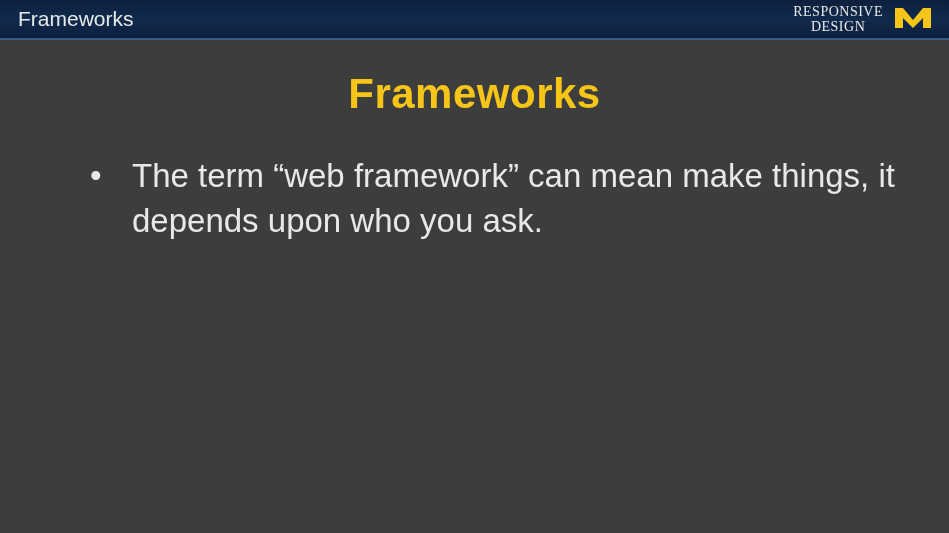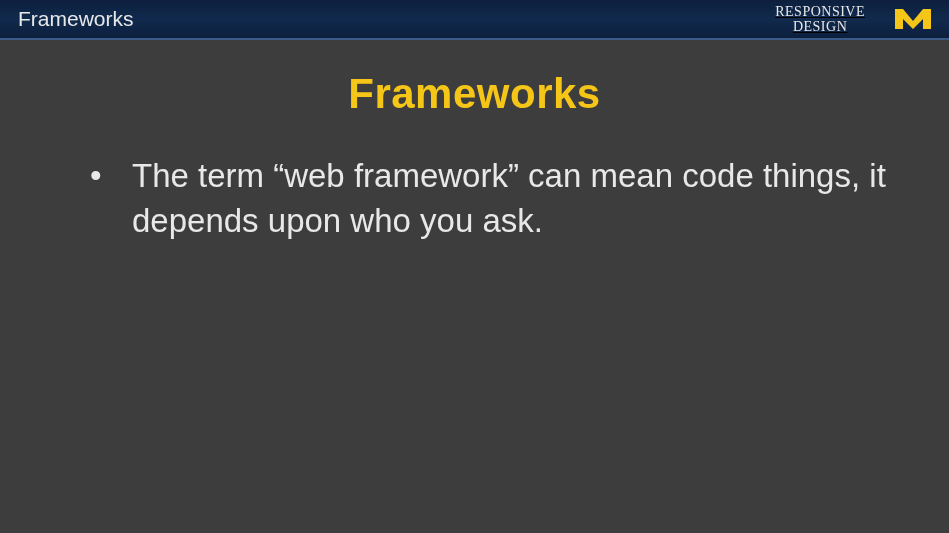--- a/index.html
+++ b/index.html
@@ -21,23 +21,22 @@
       justify-content: space-between;
       padding: 0 16px 0 18px;
     }
     .header-left {
       color: #e8e8e8;
       font-size: 21px;
       font-weight: 400;
     }
     .header-right {
       display: flex;
-      align-items: center;
-      gap: 28px;
-      text-decoration: underline;
+      align-items: flex-start;
+      gap: 10px;
     }
     .course-name {
       color: #e8e8e8;
       font-family: Georgia, "Times New Roman", serif;
       font-size: 14px;
       line-height: 1.1;
       text-align: center;
       letter-spacing: 0.5px;
     }
     .logo {
@@ -95,15 +94,15 @@
       <svg viewBox="0 0 40 28" width="40" height="28">
         <path d="M 2 4 L 10 4 L 20 16 L 30 4 L 38 4 L 38 24 L 30 24 L 30 14 L 20 24 L 10 14 L 10 24 L 2 24 Z" fill="#f5c518"></path>
       </svg>
     </div>
   </div>
 </div>
 
 <div class="content">
   <h1 class="title">Frameworks</h1>
   <ul class="bullets">
-    <li>The term “web framework” can mean code things, it depends upon who you ask.</li>
+    <li>The term “web framework” can mean make things, it depends upon who you ask.</li>
   </ul>
 </div>
 
 </body></html>

